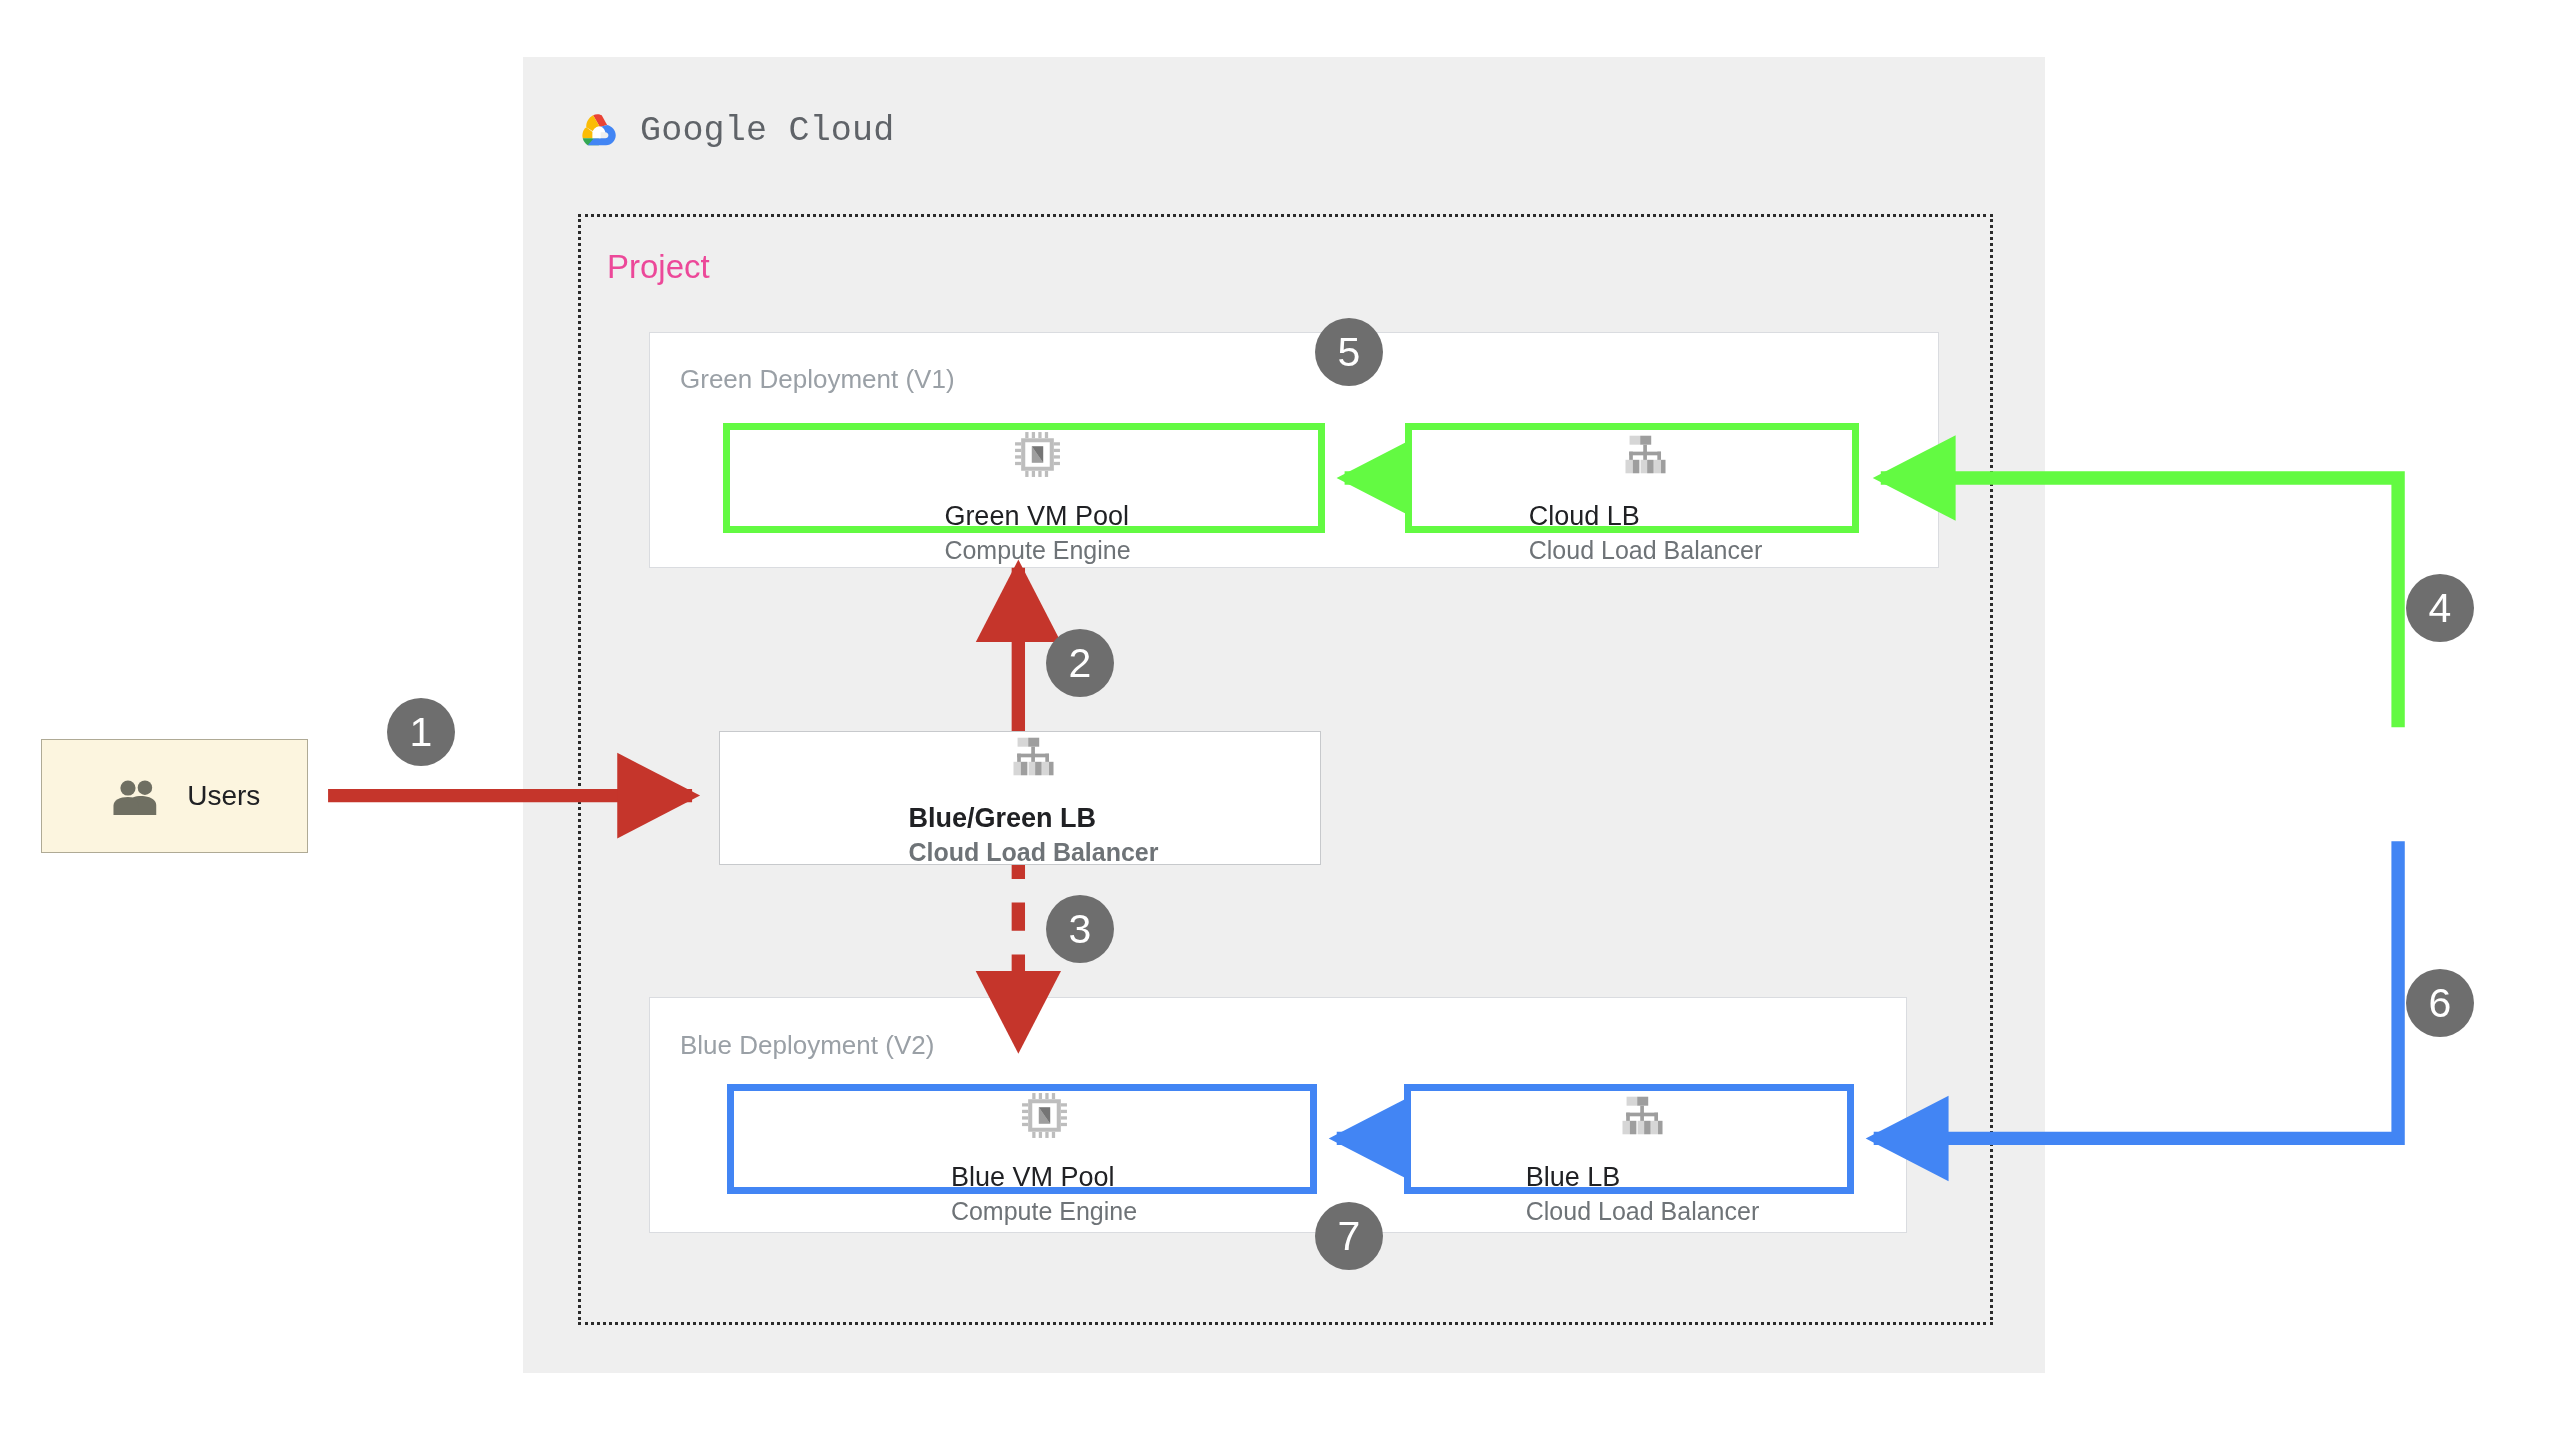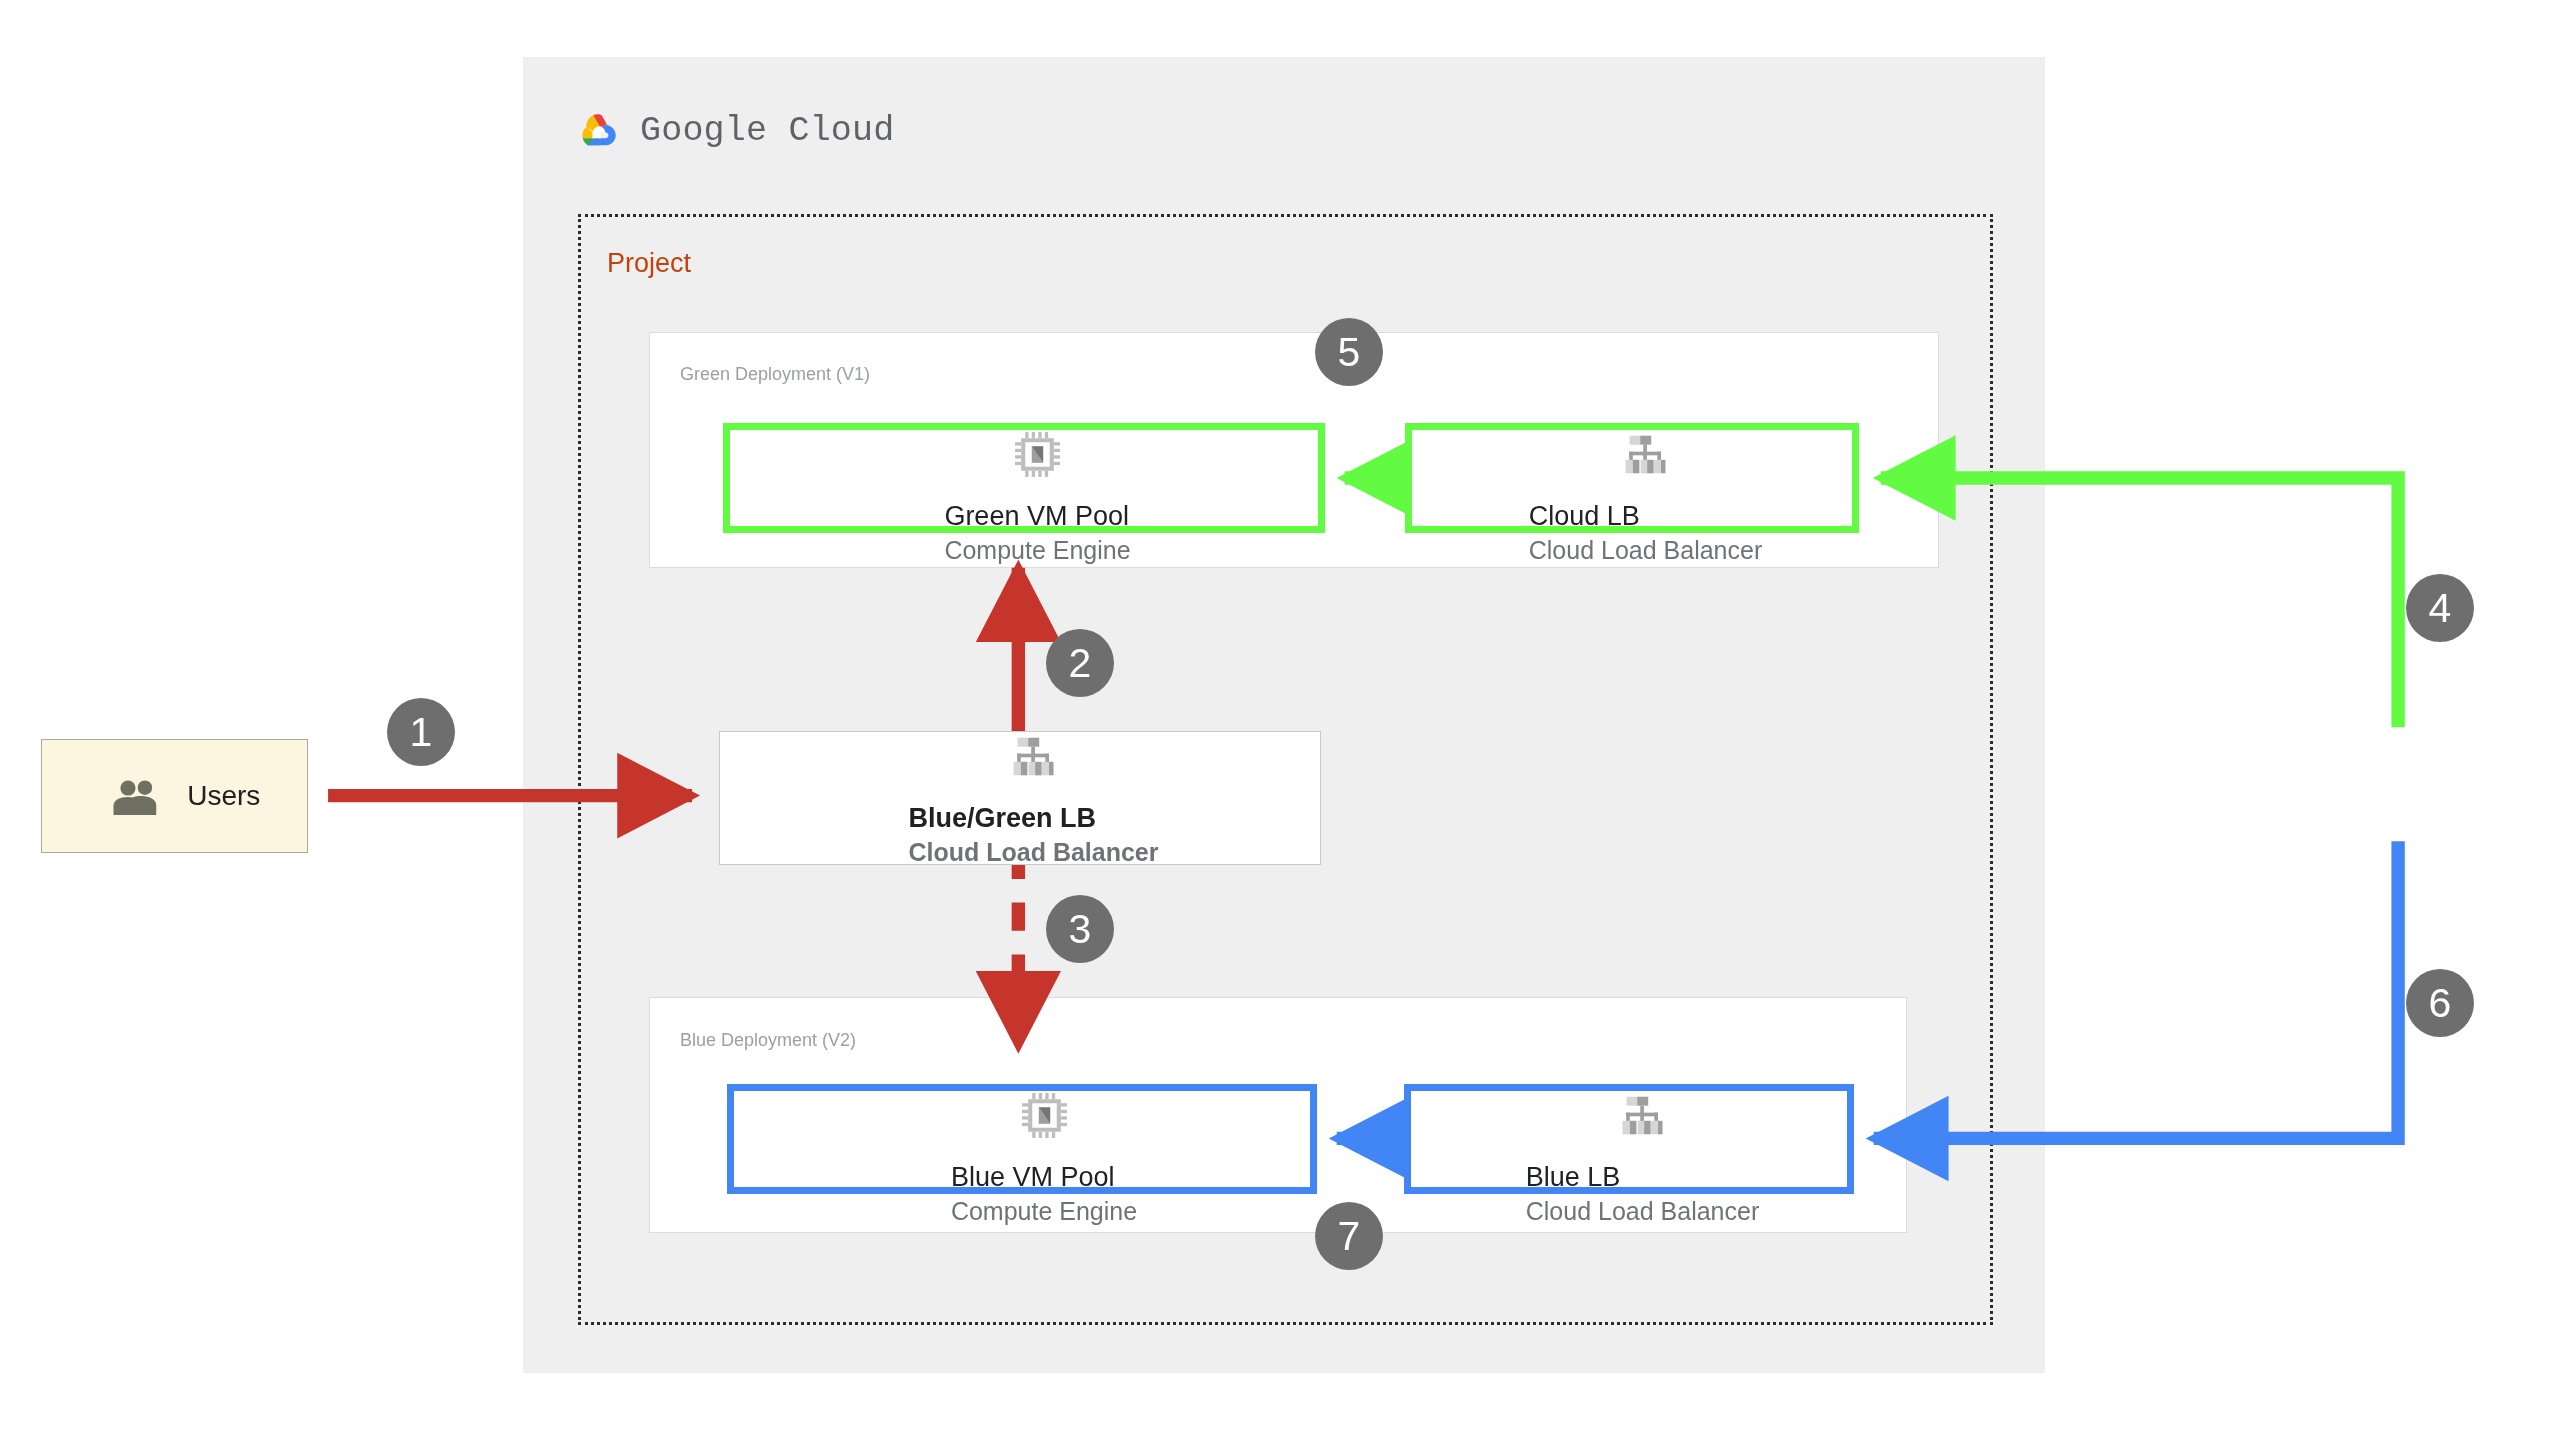--- a/index.html
+++ b/index.html
@@ -54,37 +54,37 @@
     top: 214px;
     width: 1415px;
     height: 1111px;
     border: 3.1px dotted #2b2b2b;
     box-sizing: border-box;
   }
   #project-label {
     position: absolute;
     left: 607px;
     top: 248px;
-    font-size: 27px;
-    color: #c2410c;
+    font-size: 33px;
+    color: #ec4899;
     text-align: center;
   }
 
   
   .deployment-group {
     position: absolute;
     background: #ffffff;
     border: 1.6px solid #DADCE0;
     box-sizing: border-box;
   }
   #green-group { left: 649px;  top: 332px;  width: 1290px; height: 236px; }
   #blue-group  { left: 649px;  top: 997px; width: 1258px; height: 236px; }
   .group-label {
     position: absolute;
-    font-size: 18px;
+    font-size: 26px;
     color: #9AA0A6;
     white-space: nowrap;
   }
   #green-group-label { left: 680px;  top: 364px; }
   #blue-group-label  { left: 680px;  top: 1030px; }
 
   
   .node {
     position: absolute;
     background: #ffffff;

